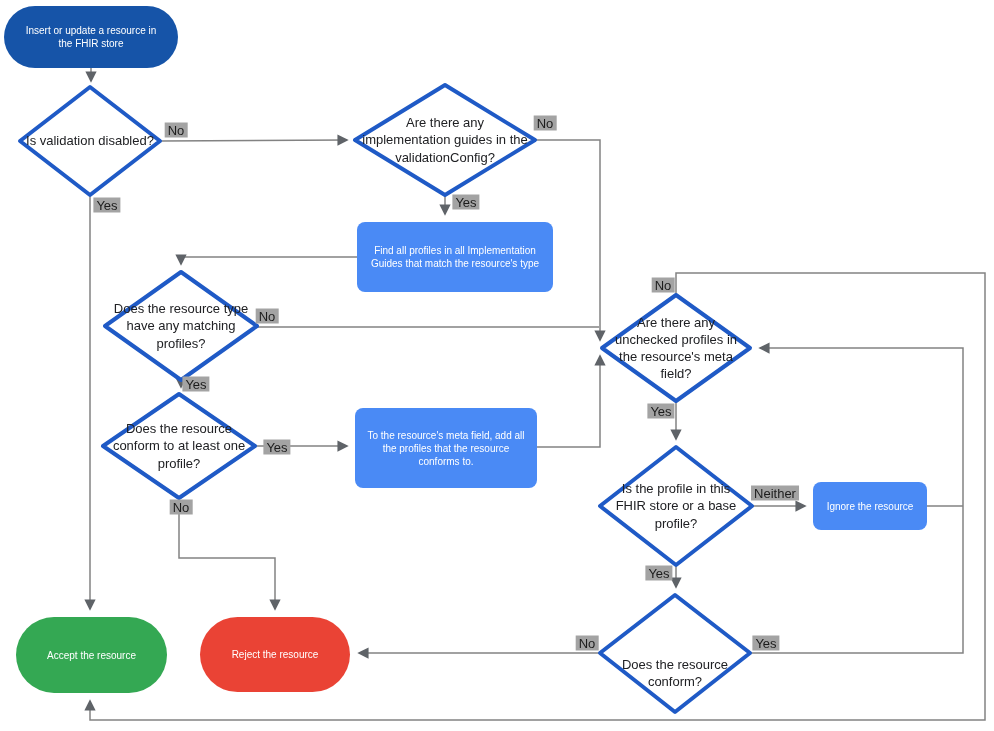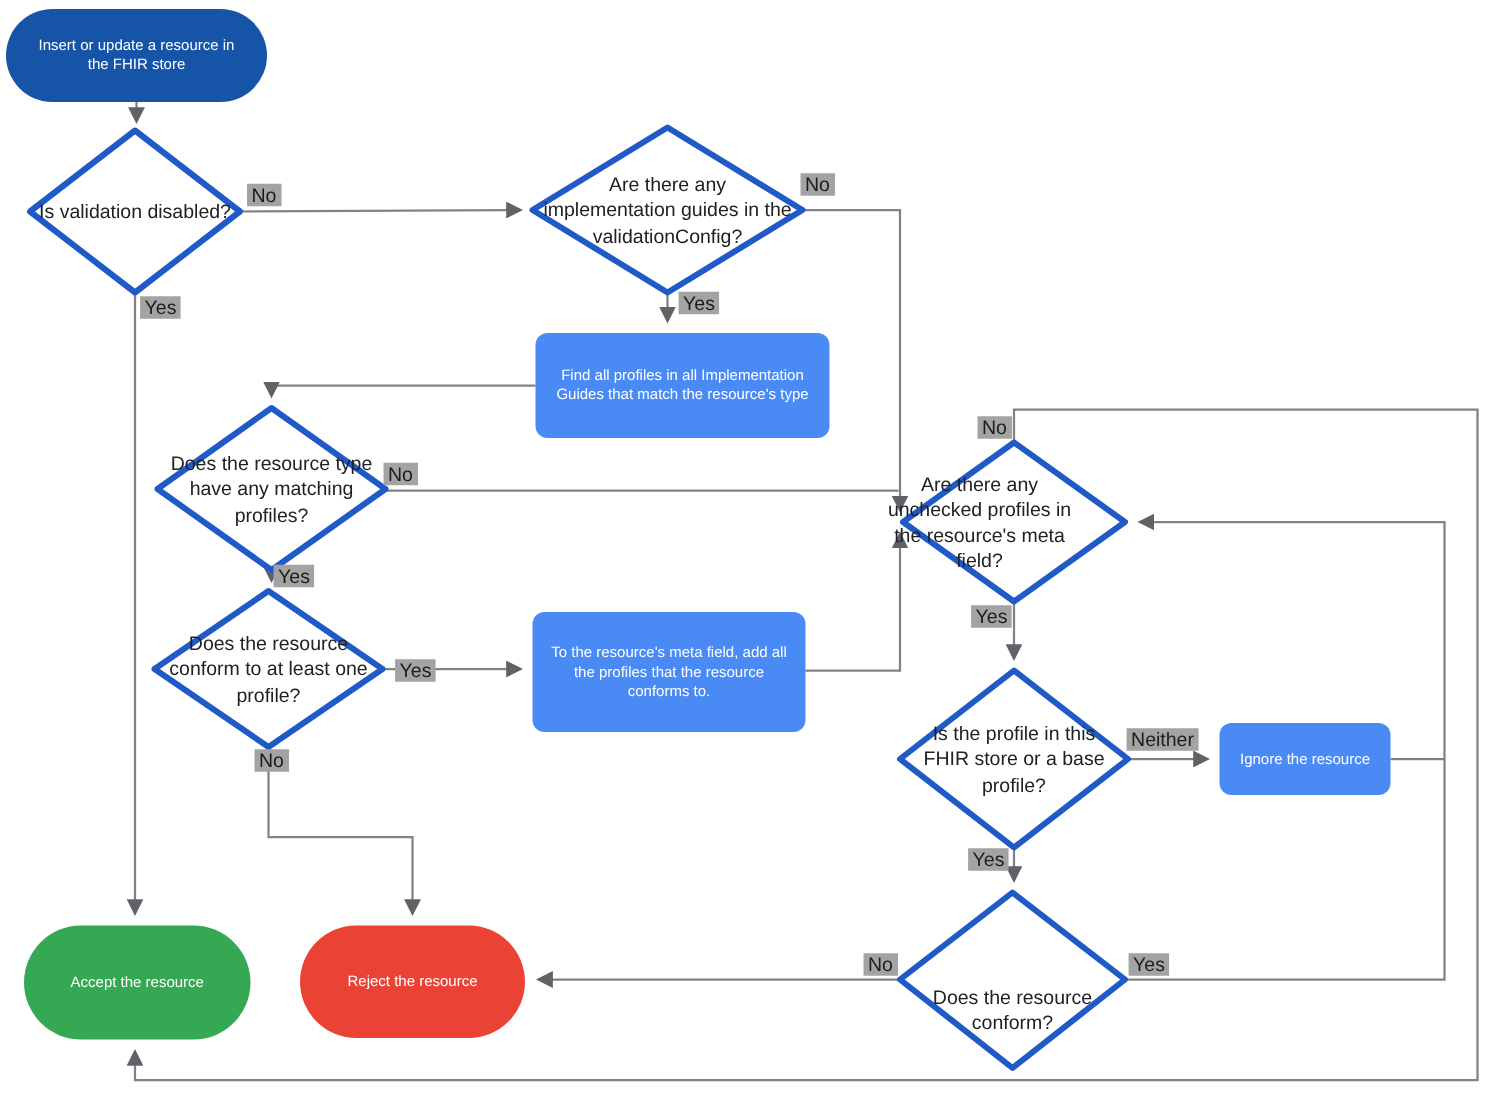--- a/index.html
+++ b/index.html
@@ -145,21 +145,21 @@
   </div>
 
   <div class="diamond-text" style="left:110px; top:277px; width:142px; height:98px;">
     <span>Does the resource type have any matching profiles?</span>
   </div>
 
   <div class="diamond-text" style="left:108px; top:399px; width:142px; height:94px;">
     <span>Does the resource conform to at least one profile?</span>
   </div>
 
-  <div class="diamond-text" style="left:584px; top:300px; width:138px; height:96px;">
+  <div class="diamond-text" style="left:607px; top:300px; width:138px; height:96px;">
     <span>Are there any unchecked profiles in the resource's meta field?</span>
   </div>
 
   <div class="diamond-text" style="left:605px; top:452px; width:142px; height:108px;">
     <span>Is the profile in this FHIR store or a base profile?</span>
   </div>
 
   <div class="diamond-text" style="left:605px; top:620px; width:140px; height:106px;">
     <span>Does the resource conform?</span>
   </div>

